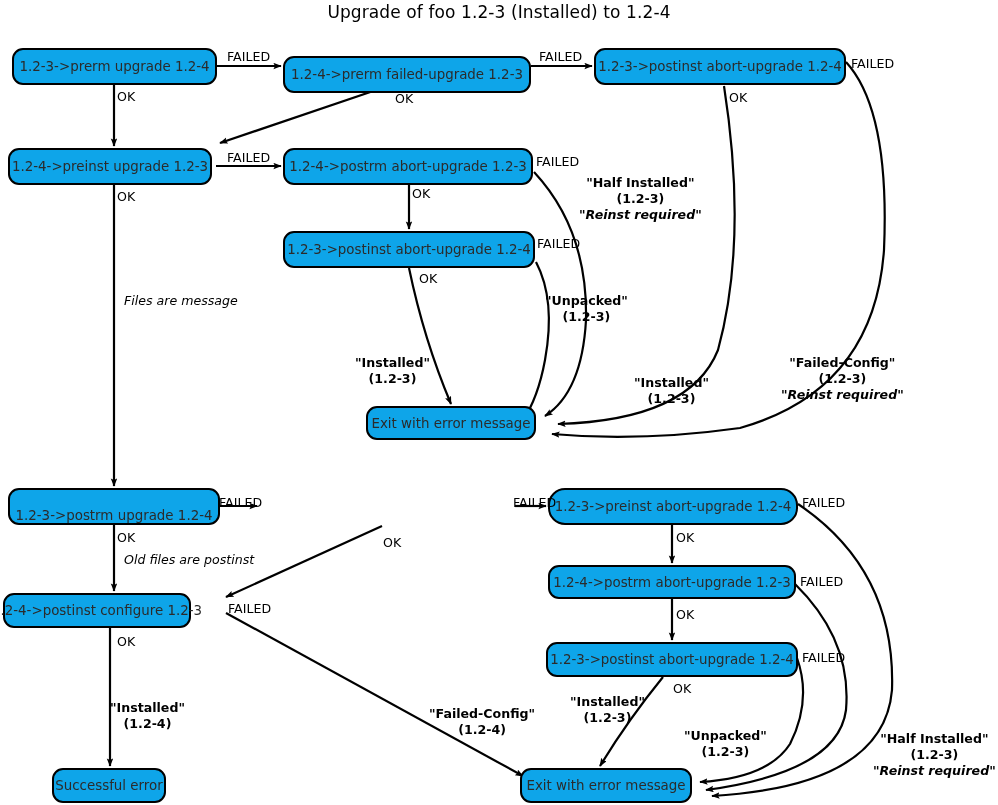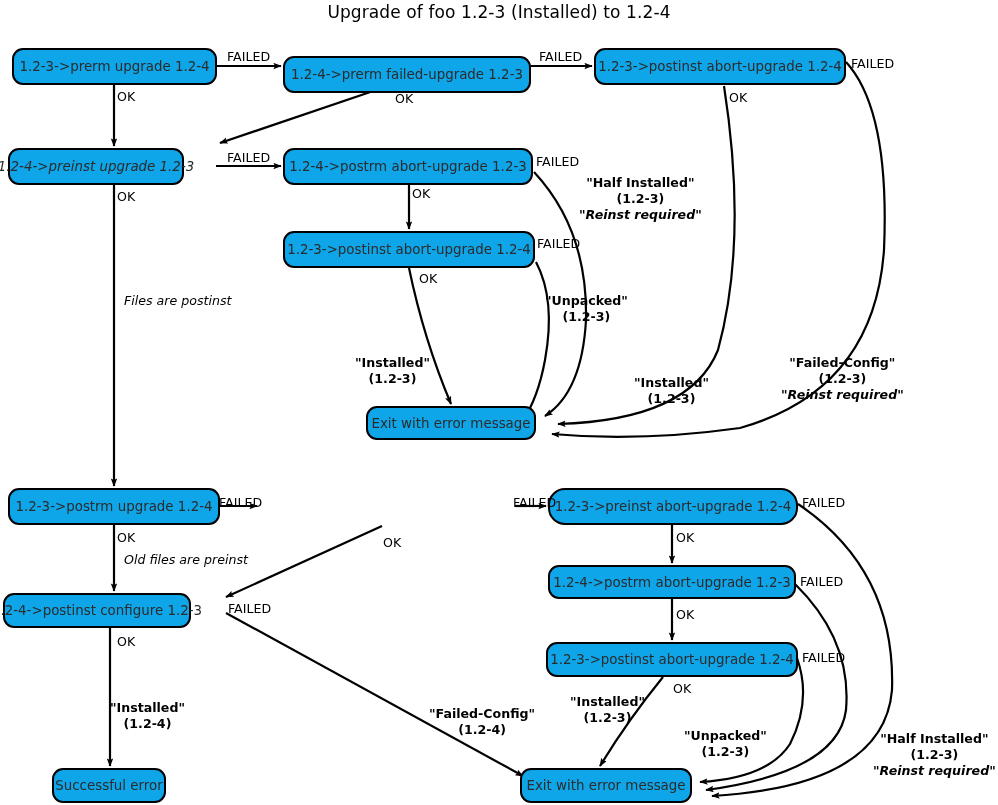--- a/index.html
+++ b/index.html
@@ -97,37 +97,37 @@
     </div>
 
   <div class="node" style="left:283px;top:56px;width:248px;height:37px;">
       <span>1.2-4-&gt;prerm failed-upgrade 1.2-3</span>
     </div>
 
   <div class="node" style="left:594px;top:48px;width:252px;height:37px;">
       <span>1.2-3-&gt;postinst abort-upgrade 1.2-4</span>
     </div>
 
-  <div class="node" style="left:8px;top:148px;width:176px;height:37px;font-style:italic;">
+  <div class="node" style="left:8px;top:148px;width:204px;height:37px;">
       <span>1.2-4-&gt;preinst upgrade 1.2-3</span>
     </div>
 
   <div class="node" style="left:283px;top:148px;width:250px;height:37px;">
       <span>1.2-4-&gt;postrm abort-upgrade 1.2-3</span>
     </div>
 
   <div class="node" style="left:283px;top:231px;width:252px;height:37px;">
       <span>1.2-3-&gt;postinst abort-upgrade 1.2-4</span>
     </div>
 
   <div class="node" style="left:366px;top:406px;width:170px;height:34px;">
       <span>Exit with error message</span>
     </div>
 
-  <div class="node" style="left:8px;top:488px;width:212px;height:37px;">
+  <div class="node" style="left:8px;top:488px;width:212px;height:37px;align-items:flex-end;">
       <span>1.2-3-&gt;postrm upgrade 1.2-4</span>
     </div>
 
 
   <div class="node" style="left:548px;top:488px;width:250px;height:37px;border-radius:17px;">
       <span>1.2-3-&gt;preinst abort-upgrade 1.2-4</span>
     </div>
 
   <div class="node" style="left:548px;top:565px;width:248px;height:34px;">
       <span>1.2-4-&gt;postrm abort-upgrade 1.2-3</span>
@@ -220,16 +220,16 @@
     <b>"Unpacked"</b>
     <b>(1.2-3)</b>
   </div>
 
   <div class="slabel" style="left:873px;top:731px;">
     <b>"Half Installed"</b>
     <b>(1.2-3)</b>
     <i>"Reinst required"</i>
   </div>
 
-  <div class="note" style="left:124px;top:293px;">Files are postinst</div>
-  <div class="note" style="left:124px;top:552px;">Old files are preinst</div>
+  <div class="note" style="left:124px;top:293px;">Files are message</div>
+  <div class="note" style="left:124px;top:552px;">Old files are postinst</div>
 
 </div>
 
 </body></html>

